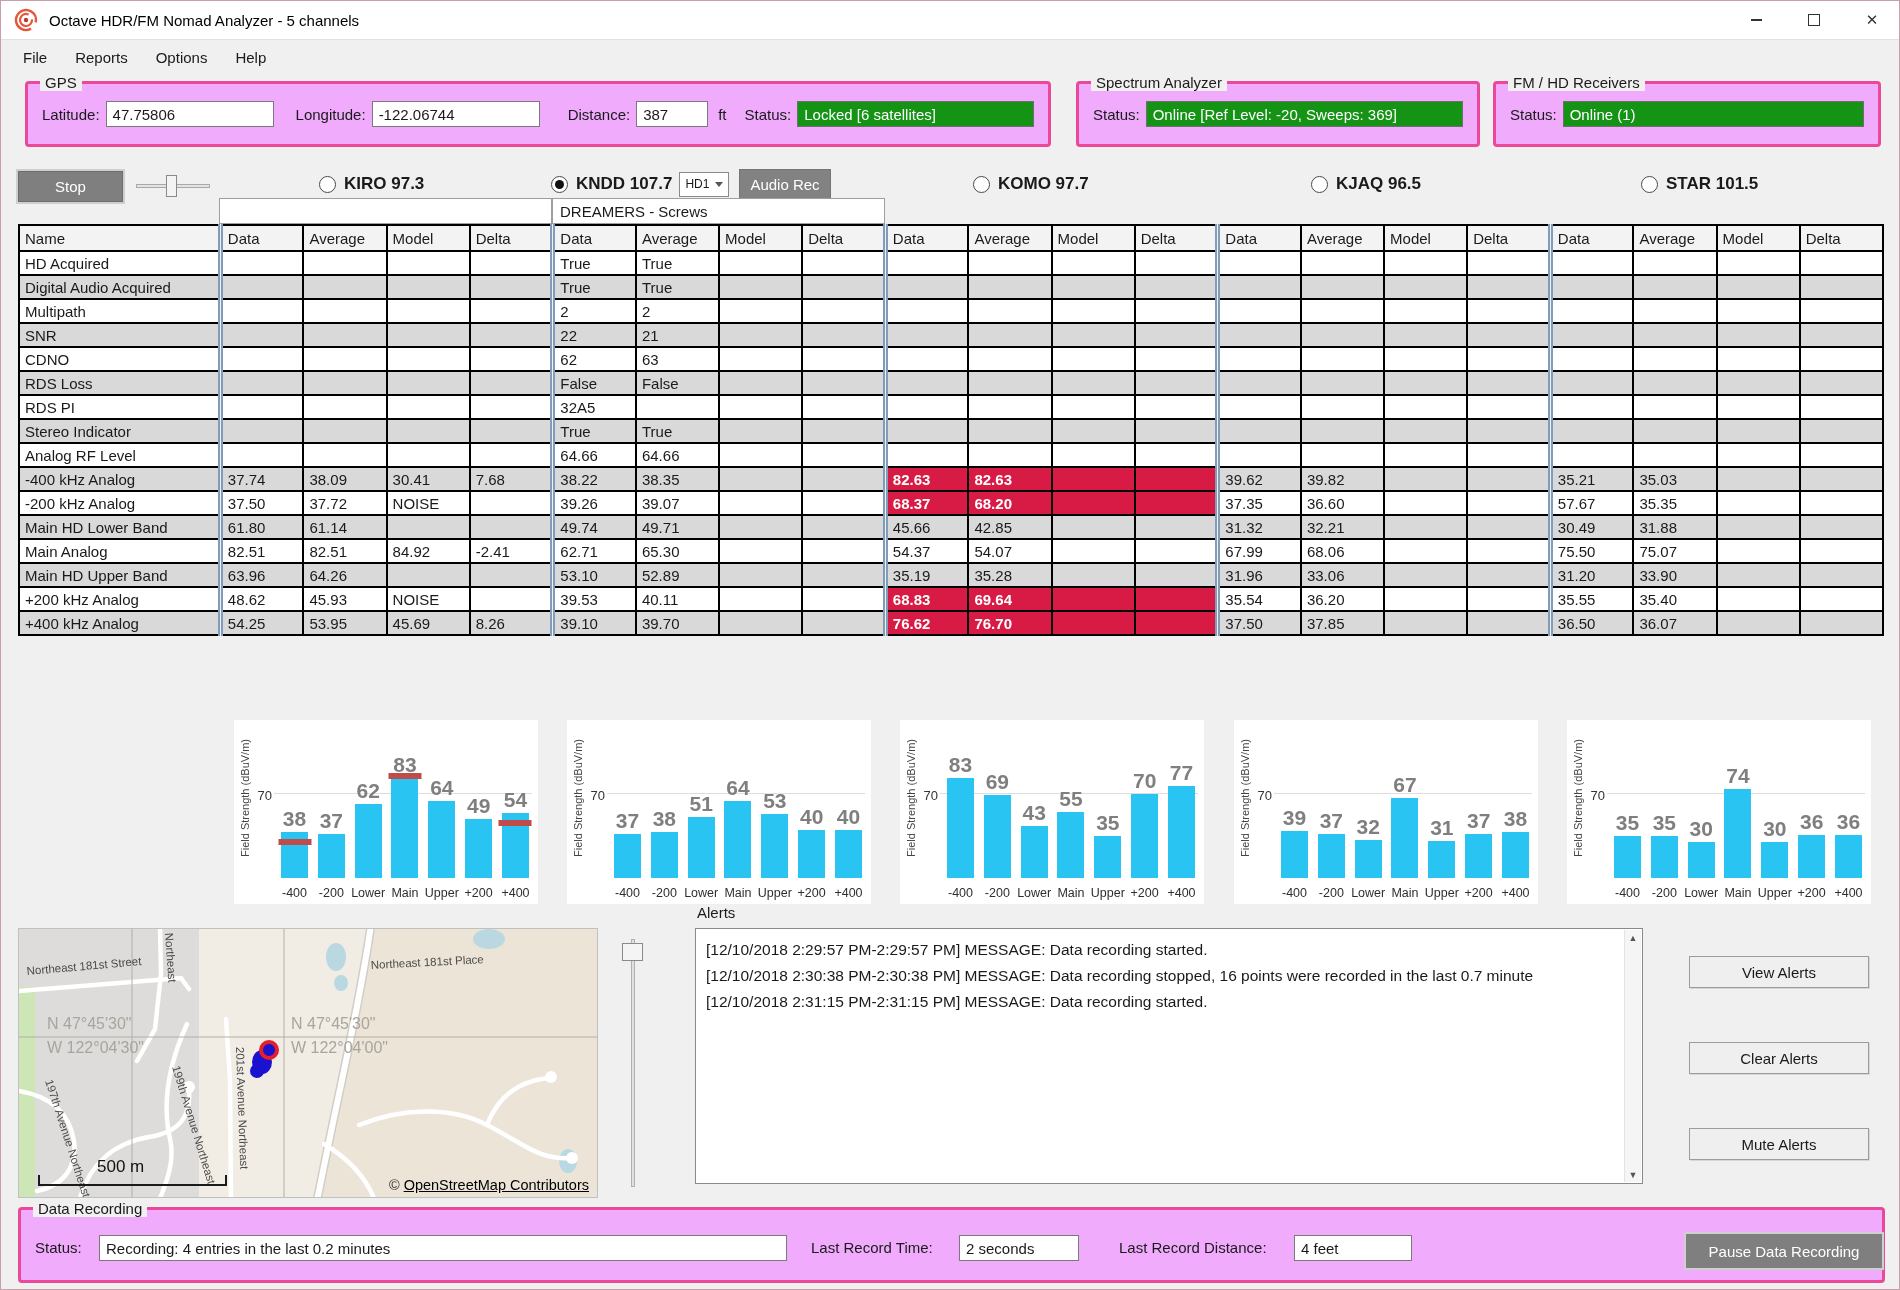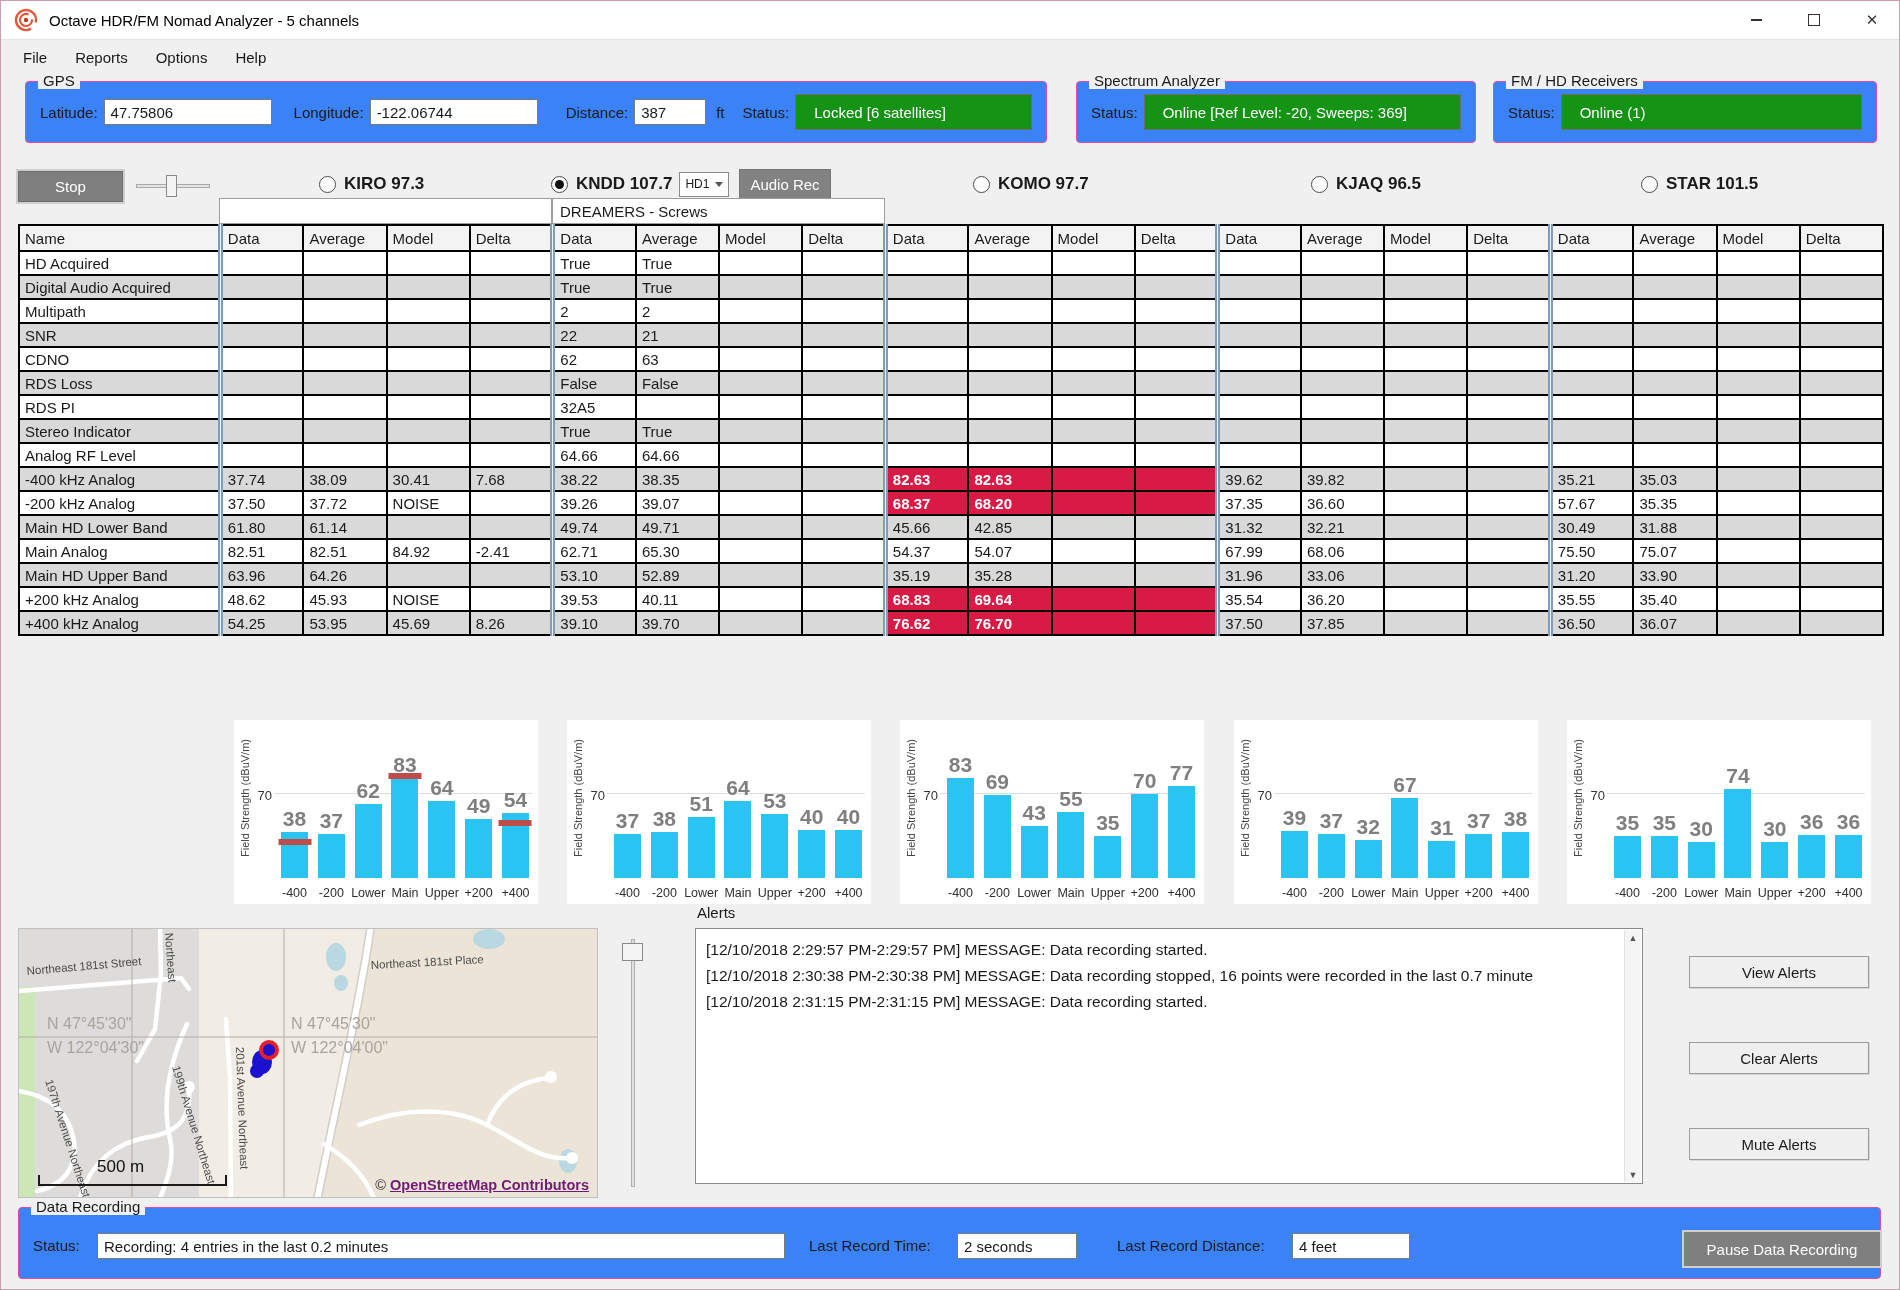--- a/index.html
+++ b/index.html
@@ -12,26 +12,26 @@
   .app-icon{margin-left:12px;width:26px;height:26px;}
   .title-text{margin-left:10px;font-size:15px;color:#000;}
   .winbtn{position:absolute;top:0;width:58px;height:37px;display:flex;align-items:center;justify-content:center;cursor:default;}
   .winbtn .bar{width:11px;height:2px;background:#333;}
   .winbtn .sq{width:10px;height:10px;border:1.5px solid #333;}
   .winbtn .x{font-size:15px;color:#333;}
   
   .menubar{position:absolute;left:0;top:39px;width:1900px;height:34px;display:flex;align-items:center;padding-left:8px;}
   .menu-item{font-size:15px;padding:4px 14px;}
   
-  .groupbox{position:absolute;border:1px solid #ec4899;border-radius:4px;background:#3b82f6;}
+  .groupbox{position:absolute;border:3px solid #ec4899;border-radius:4px;background:#f0abfc;}
   .groupbox .legend{position:absolute;top:-10px;left:12px;background:#f0f0f0;padding:0 5px;font-size:15px;}
   .gb-row{position:absolute;left:0;top:0;right:0;bottom:0;display:flex;align-items:center;padding:0 14px;}
   .fldlabel{font-size:15px;white-space:nowrap;}
   .txtinput{height:26px;border:1px solid #7a7a7a;background:#fff;font-size:15px;display:flex;align-items:center;padding:0 6px;box-sizing:border-box;white-space:nowrap;overflow:hidden;}
-  .statusgreen{height:36px;background:#149314;border:1px solid #6f6f6f;color:#fff;font-size:15px;display:flex;align-items:center;padding:0 18px;box-sizing:border-box;white-space:nowrap;overflow:hidden;}
+  .statusgreen{height:26px;background:#149314;border:1px solid #6f6f6f;color:#fff;font-size:15px;display:flex;align-items:center;padding:0 6px;box-sizing:border-box;white-space:nowrap;overflow:hidden;}
   
   .graybtn{background:#7f7f7f;color:#fff;font-size:15px;display:flex;align-items:center;justify-content:center;border:1px solid #6d6d6d;box-shadow:0 0 0 2px #cfcfcf;}
   #stop-btn{position:absolute;left:17px;top:170px;width:103px;height:29px;}
   #scan-slider{position:absolute;left:135px;top:173px;width:74px;height:24px;}
   #scan-slider .track{position:absolute;left:0;top:10px;width:74px;height:4px;background:#e3e3e3;border:1px solid #a9a9a9;box-sizing:border-box;}
   #scan-slider .thumb{position:absolute;left:30px;top:1px;width:11px;height:22px;background:#f4f4f4;border:1px solid #8a8a8a;box-sizing:border-box;}
   .channel{position:absolute;top:168px;height:30px;display:flex;align-items:center;}
   .radio{width:17px;height:17px;border:1px solid #4a4a4a;border-radius:50%;background:#fff;display:inline-flex;align-items:center;justify-content:center;box-sizing:border-box;}
   .radio .dot{width:9px;height:9px;border-radius:50%;background:#111;}
   .channel .clabel{margin-left:8px;font-size:17px;font-weight:bold;white-space:nowrap;}
@@ -55,21 +55,21 @@
   .chart-tick{position:absolute;left:18px;width:20px;text-align:right;font-size:13px;color:#333;}
   .chart-plot{position:absolute;left:44px;right:6px;top:0;bottom:26px;display:flex;justify-content:space-between;align-items:flex-end;}
   .bar-slot{position:relative;width:33px;height:100%;display:flex;align-items:flex-end;justify-content:center;}
   .bar{width:27px;background:#29c4f2;}
   .bar-value{position:absolute;left:50%;transform:translateX(-50%);font-size:21px;font-weight:bold;color:#7f7f7f;white-space:nowrap;z-index:2;text-shadow:0 0 3px #fff;}
   .bar-cat{position:absolute;bottom:-22px;left:50%;transform:translateX(-50%);font-size:12.5px;color:#2e2e2e;white-space:nowrap;}
   .bar-marker{position:absolute;left:50%;transform:translateX(-50%);width:33px;height:6px;background:#bf4b4b;z-index:3;}
   
   #map{position:absolute;left:17px;top:927px;width:578px;height:268px;border:1px solid #c0c0c0;box-sizing:content-box;overflow:hidden;background:#f1ede4;}
   #map-copyright{position:absolute;right:8px;bottom:4px;font-size:14.5px;color:#333;background:transparent;}
-  #map-copyright a{color:#701a75;text-decoration:underline;font-weight:bold;}
+  #map-copyright a{color:#000000;text-decoration:underline;}
   #map-slider-track{position:absolute;left:630px;top:938px;width:4px;height:248px;background:#e0e0e0;border:1px solid #b0b0b0;box-sizing:border-box;}
   #map-slider-thumb{position:absolute;left:621px;top:942px;width:21px;height:18px;background:#f4f4f4;border:1px solid #8a8a8a;box-sizing:border-box;}
   
   #alerts-label{position:absolute;left:696px;top:903px;font-size:15px;}
   #alerts-box{position:absolute;left:694px;top:927px;width:948px;height:256px;background:#fff;border:1px solid #8a8a8a;box-sizing:border-box;}
   #alert-lines{position:absolute;left:10px;top:8px;right:24px;bottom:8px;overflow:hidden;}
   .alert-line{font-size:15.5px;line-height:26px;white-space:nowrap;overflow:hidden;}
   .vscroll{position:absolute;right:1px;top:1px;bottom:1px;width:16px;background:#f5f5f5;border-left:1px solid #e3e3e3;}
   .vscroll .arr{position:absolute;left:0;width:16px;height:15px;display:flex;align-items:center;justify-content:center;font-size:9px;color:#555;}
   .sidebtn{position:absolute;left:1688px;width:178px;height:30px;background:#efefef;border:1px solid #9c9c9c;font-size:15px;display:flex;align-items:center;justify-content:center;box-shadow:1px 1px 0 #d7d7d7;}

